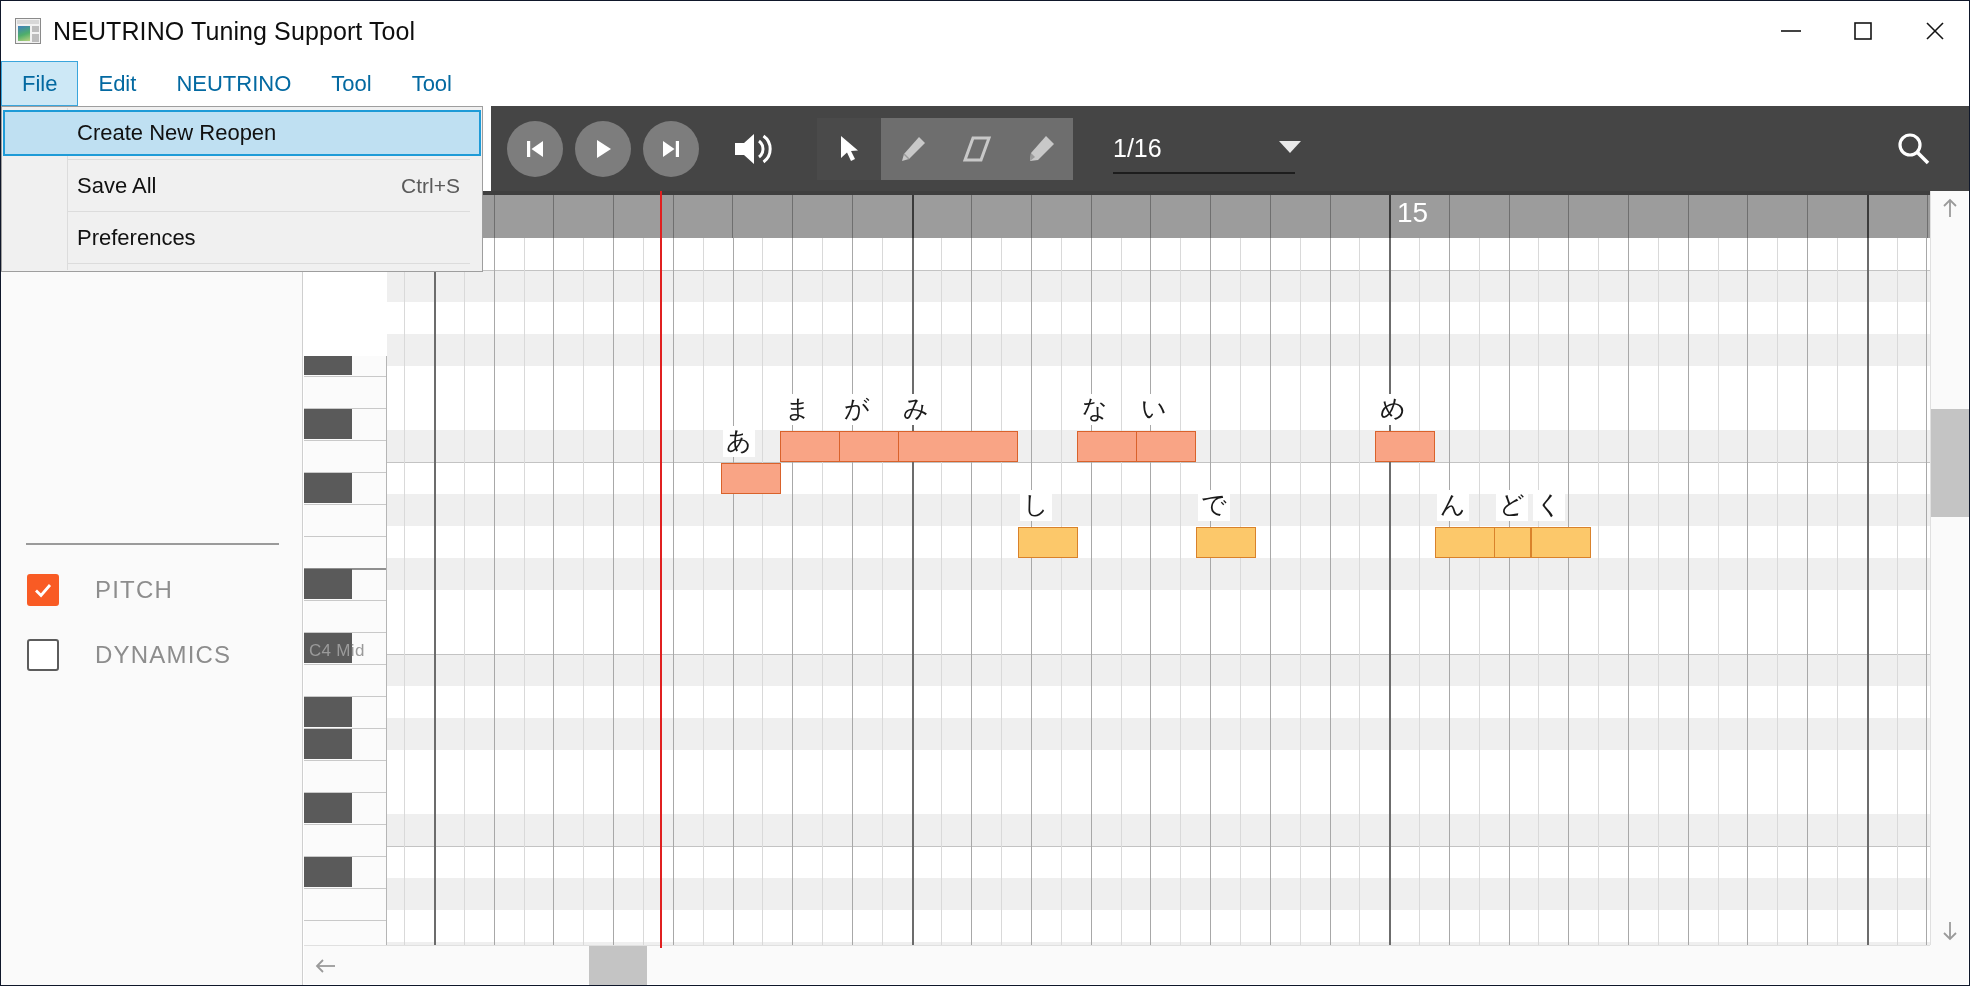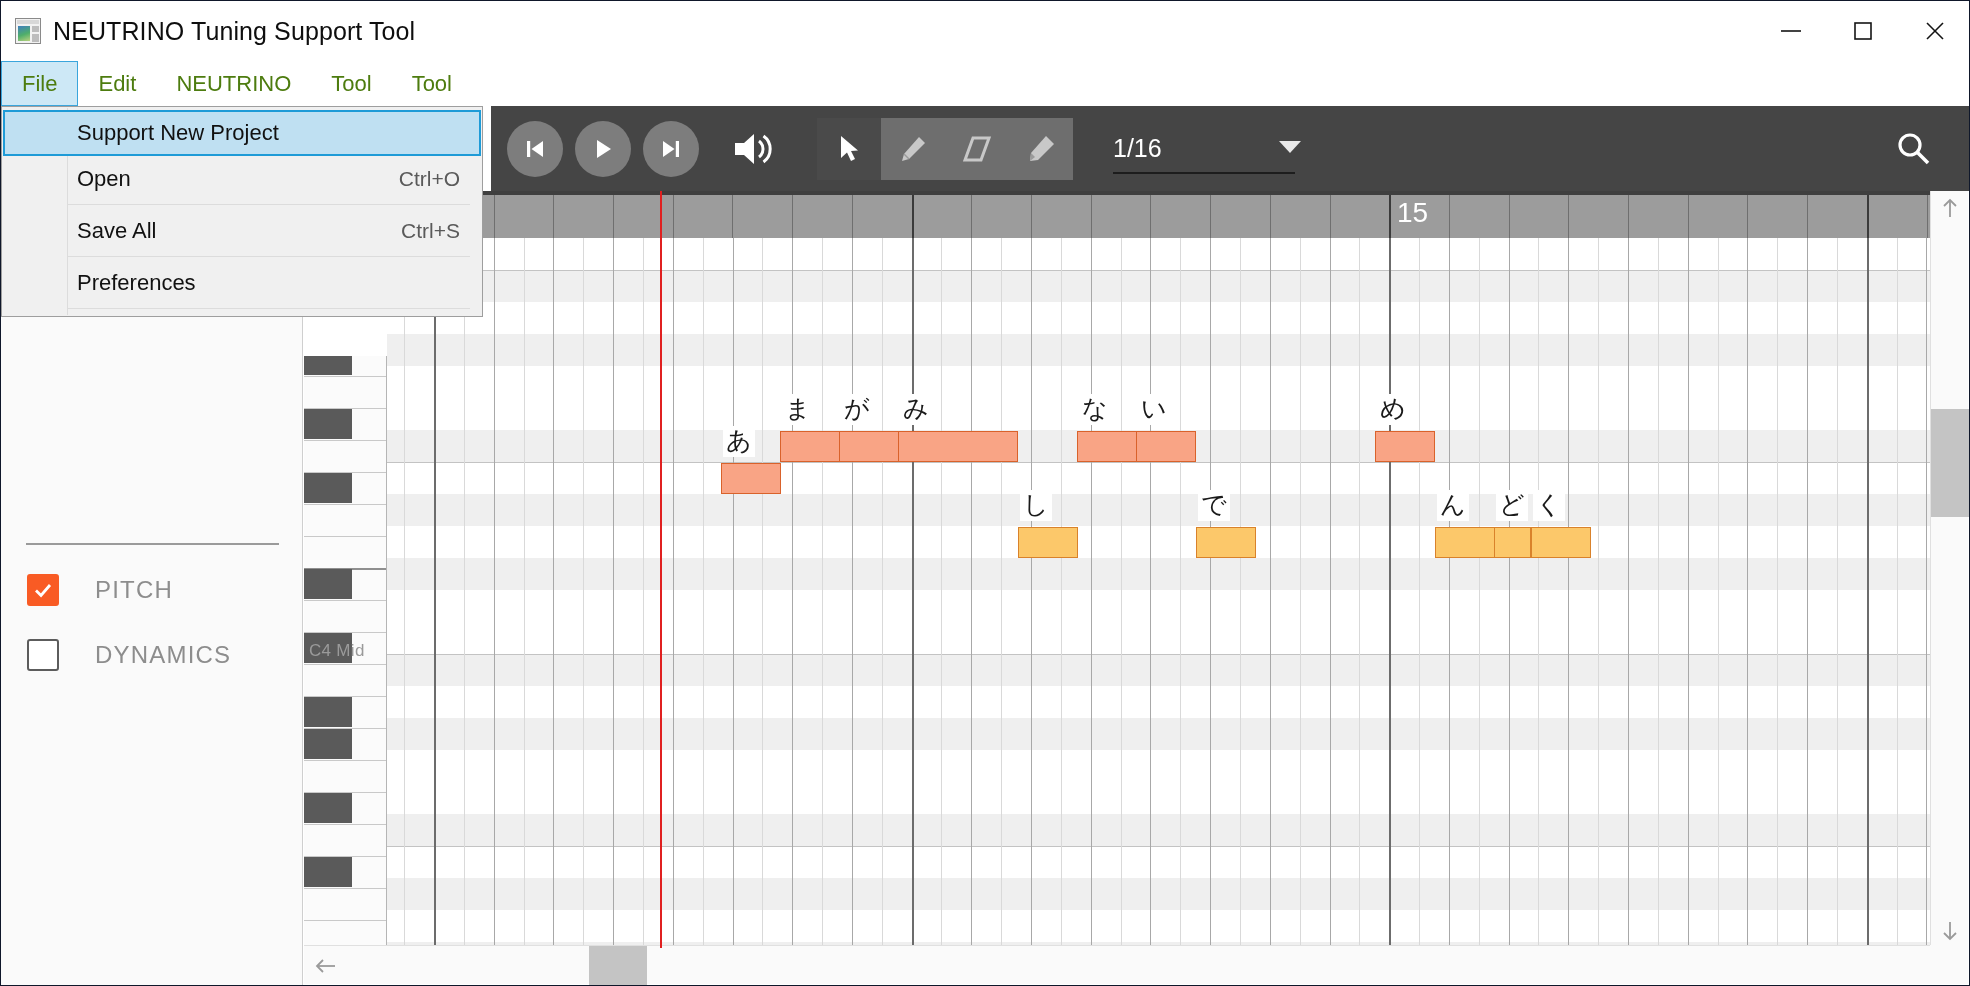--- a/index.html
+++ b/index.html
@@ -40,21 +40,21 @@
   .winbtn {
     width: 72px; height: 60px; display: flex; align-items: center; justify-content: center;
     color: #141414;
   }
   .winbtn svg { display: block; }
 
   
   .menubar {
     position: absolute; left: 0; top: 60px; width: 1970px; height: 45px;
     background: #ffffff; display: flex; align-items: stretch;
-    font-size: 22px; color: #4d7c0f;
+    font-size: 22px; color: #0369a1;
   }
   .menu-item {
     padding: 0 20px; display: flex; align-items: center; height: 45px;
     white-space: nowrap;
   }
   .menu-item.active {
     background: #cde8f6; border: 1px solid #3aa5dc;
   }
 
   
@@ -547,25 +547,21 @@
         </svg>
     </div>
     <div class="hs-thumb"></div>
   </div>
   <div class="corner-sq"></div>
 
   <div class="dropdown" id="dropdown">
     <div class="dd-gutter"></div>
     <div id="dd-items">
         <div class="dd-item selected">
-          <span>Support New Project</span>
-        </div>
-        <div class="dd-item">
-          <span>Open</span>
-          <span class="dd-accel">Ctrl+O</span>
+          <span>Create New Reopen</span>
         </div>
         <div class="dd-sep"></div>
         <div class="dd-item">
           <span>Save All</span>
           <span class="dd-accel">Ctrl+S</span>
         </div>
         <div class="dd-sep"></div>
         <div class="dd-item">
           <span>Preferences</span>
         </div>

